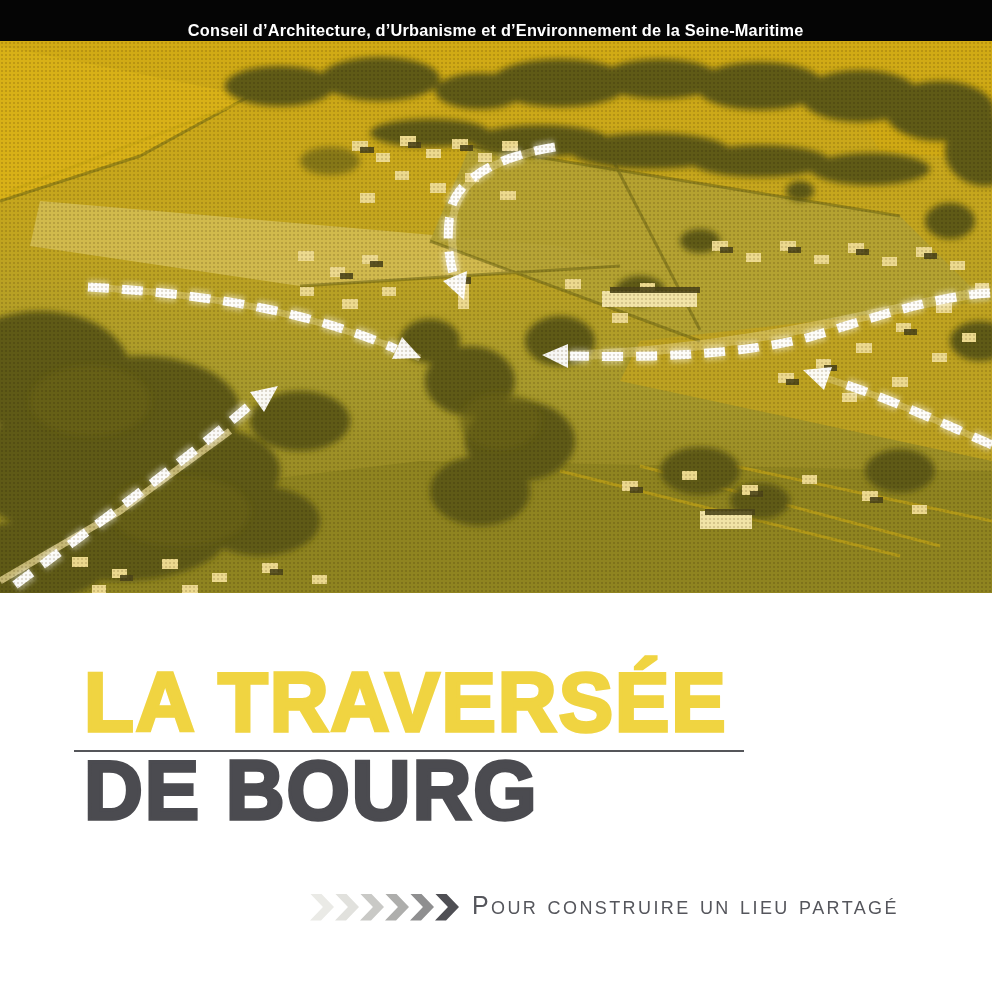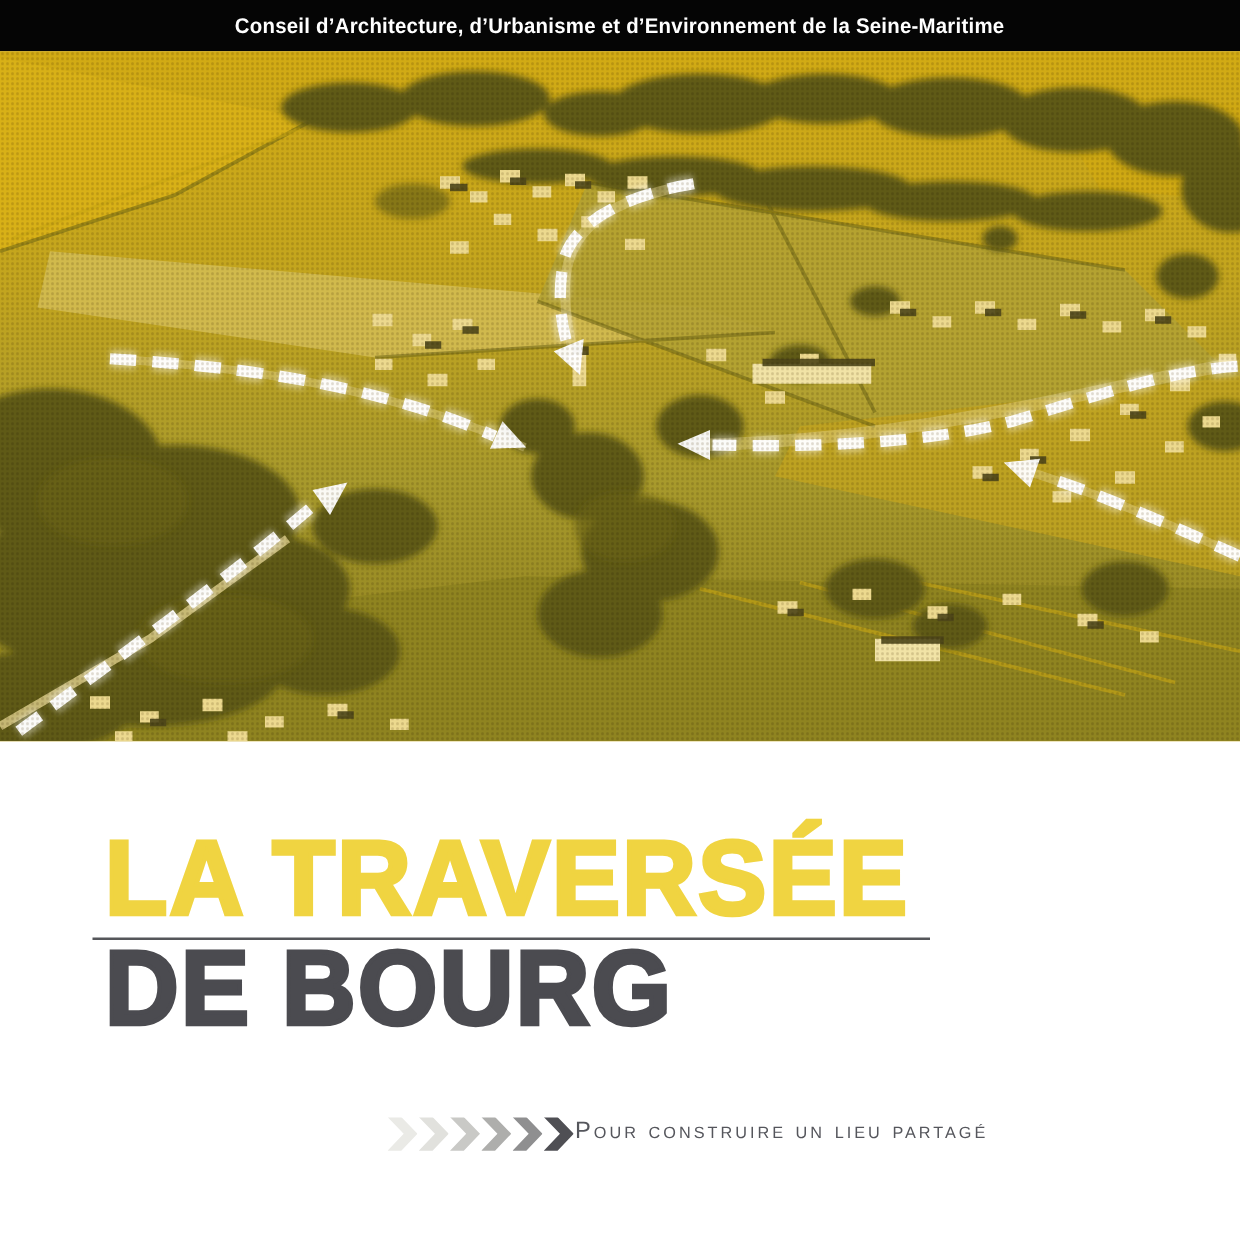--- a/index.html
+++ b/index.html
@@ -3,21 +3,21 @@
 <meta charset="utf-8">
 <style>
   html,body{margin:0;padding:0;background:#ffffff;}
   .page{
     position:relative;width:992px;height:993px;overflow:hidden;
     background:#ffffff;font-family:"Liberation Sans",sans-serif;
   }
   
   .topbar{
     position:absolute;left:0;top:0;width:992px;height:41px;background:#050505;
-    display:flex;align-items:center;justify-content:center;
+    display:flex;align-items:flex-end;justify-content:center;
   }
   .topbar .org{
     color:#ffffff;font-size:17px;font-weight:700;letter-spacing:.2px;
     transform:scaleX(.96);white-space:nowrap;
   }
   
   .photo{
     position:absolute;left:0;top:41px;width:992px;height:552px;overflow:hidden;
     background:#c9a71b;
   }
@@ -44,21 +44,21 @@
   
   .tagline{
     position:absolute;left:310px;top:891px;height:32px;
     display:flex;align-items:center;
   }
   .chev{
     display:inline-block;width:24px;height:27px;margin-right:1px;flex:none;
     clip-path:polygon(0 0,46% 0,100% 50%,46% 100%,0 100%,54% 50%);
   }
   .tagline-text{
-    margin-left:0;font-size:19px;font-variant:small-caps;font-weight:400;
+    margin-left:12px;font-size:25px;font-variant:small-caps;font-weight:400;
     letter-spacing:2.4px;white-space:nowrap;transform:translateY(-2px);
   }
 </style>
 </head>
 <body>
 
 <div class="page">
 
   <div class="topbar">
     <span class="org">Conseil d’Architecture, d’Urbanisme et d’Environnement de la Seine-Maritime</span>

